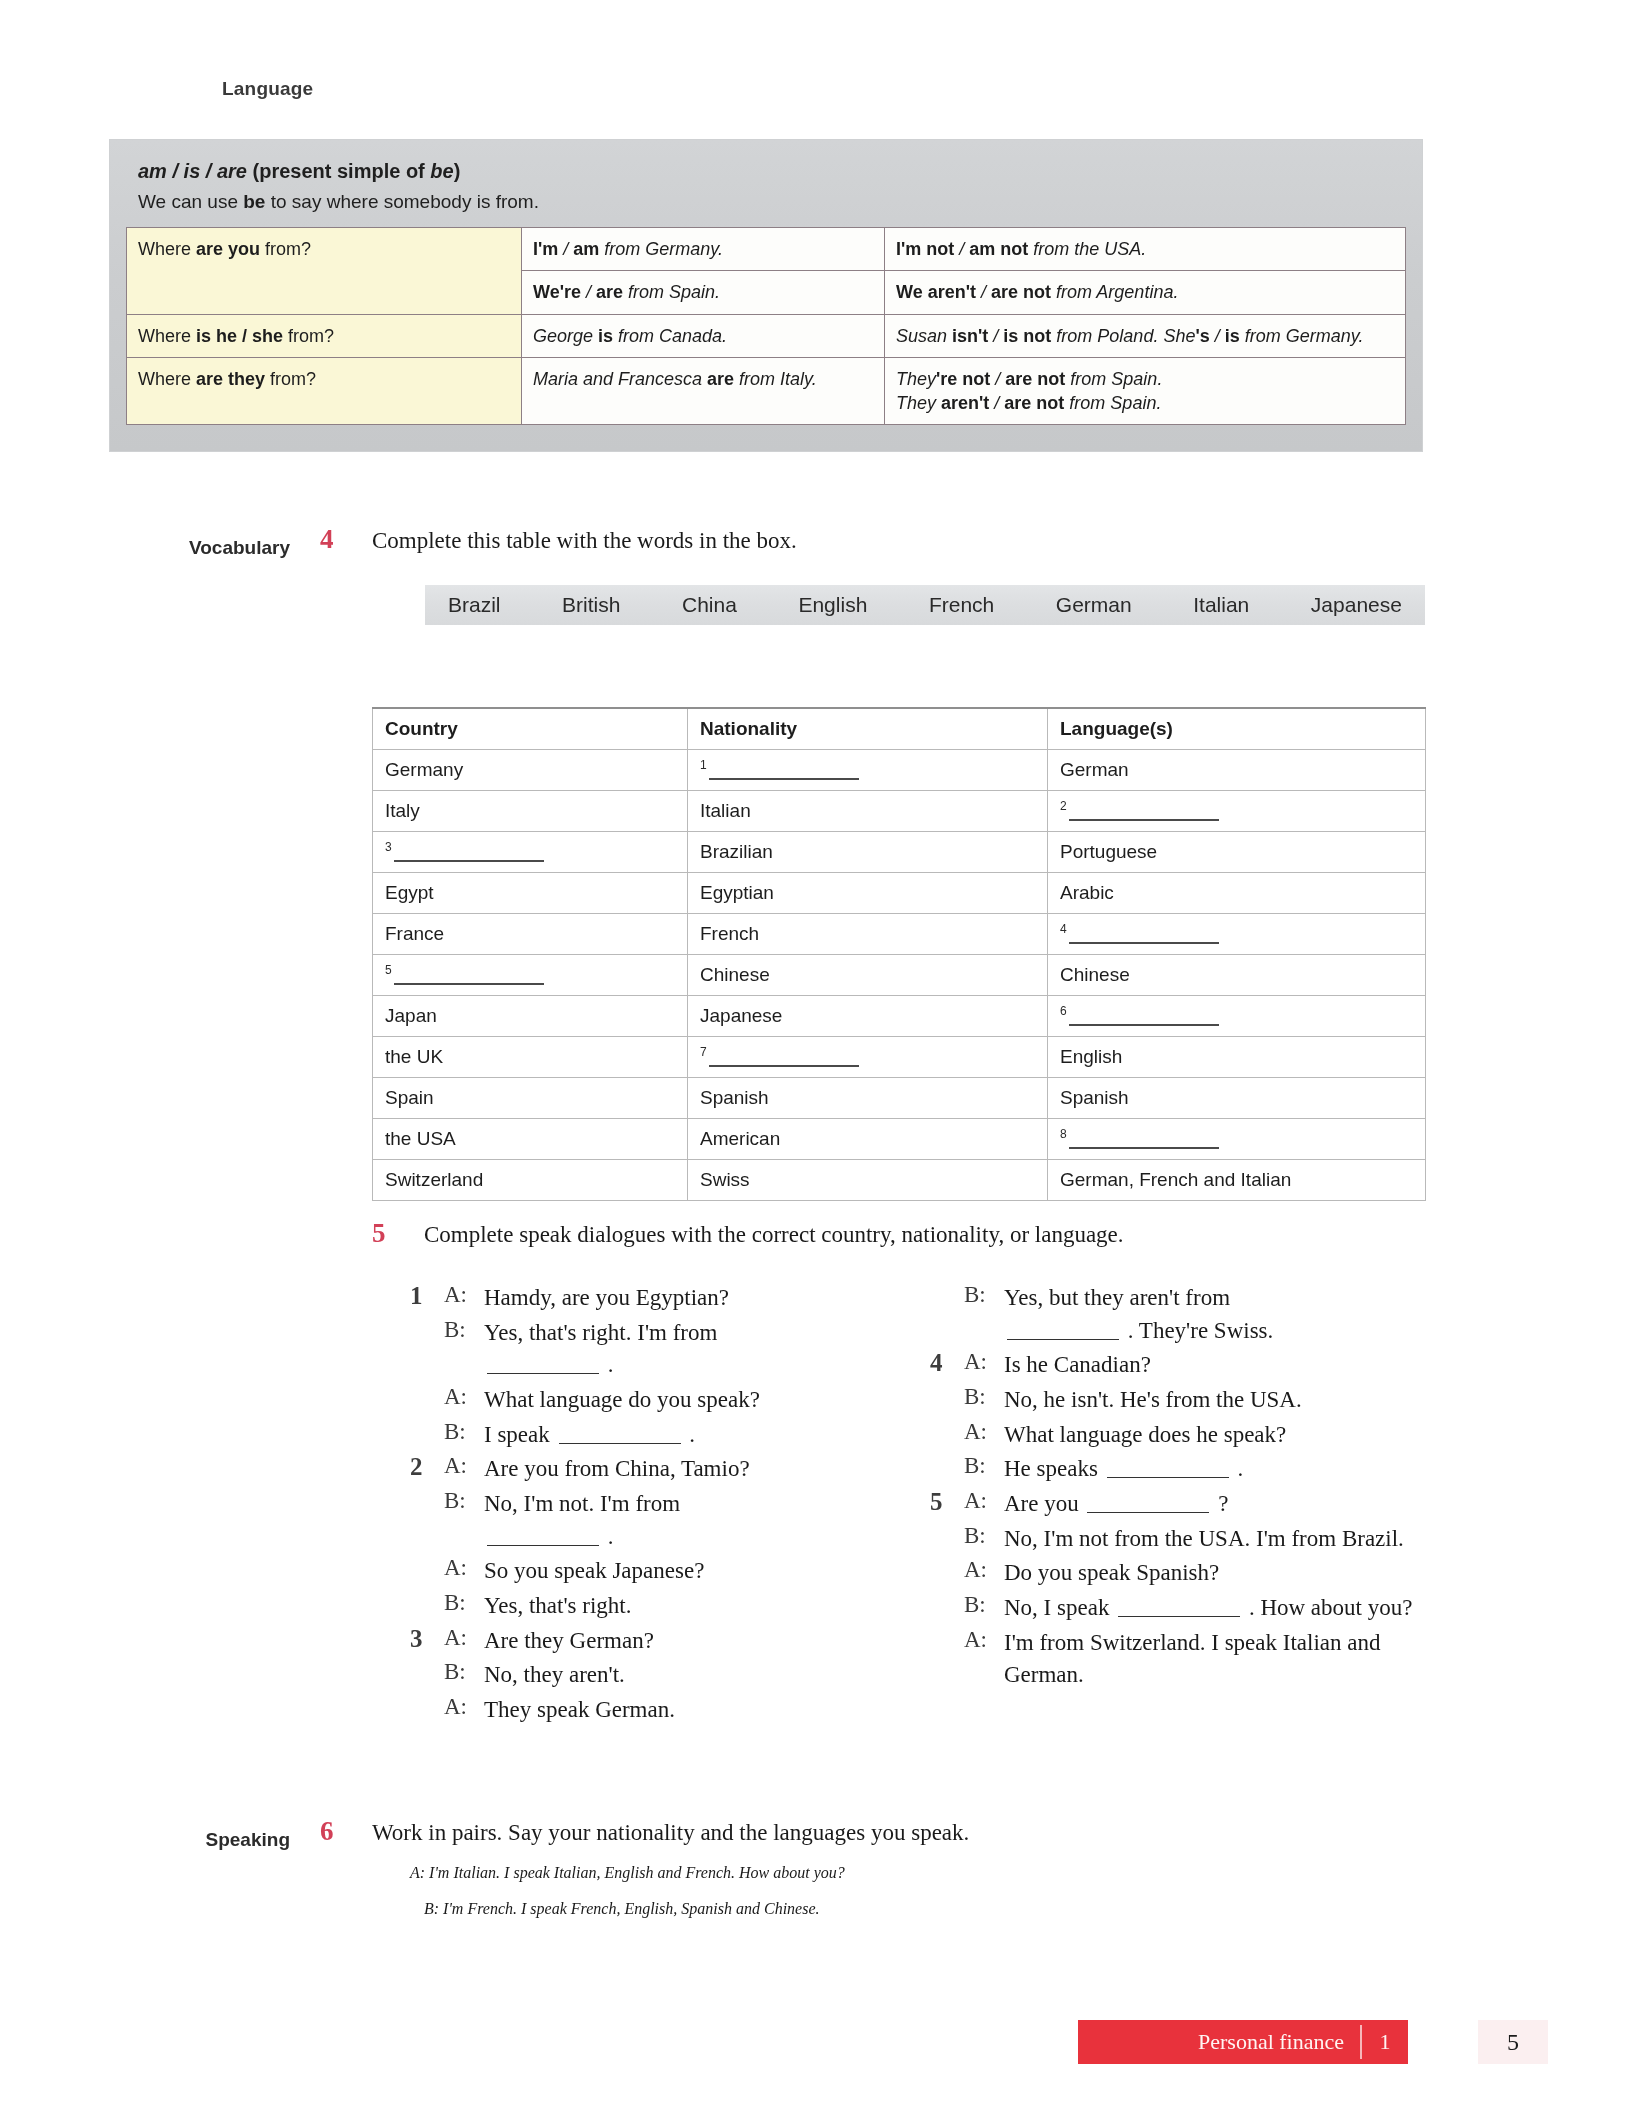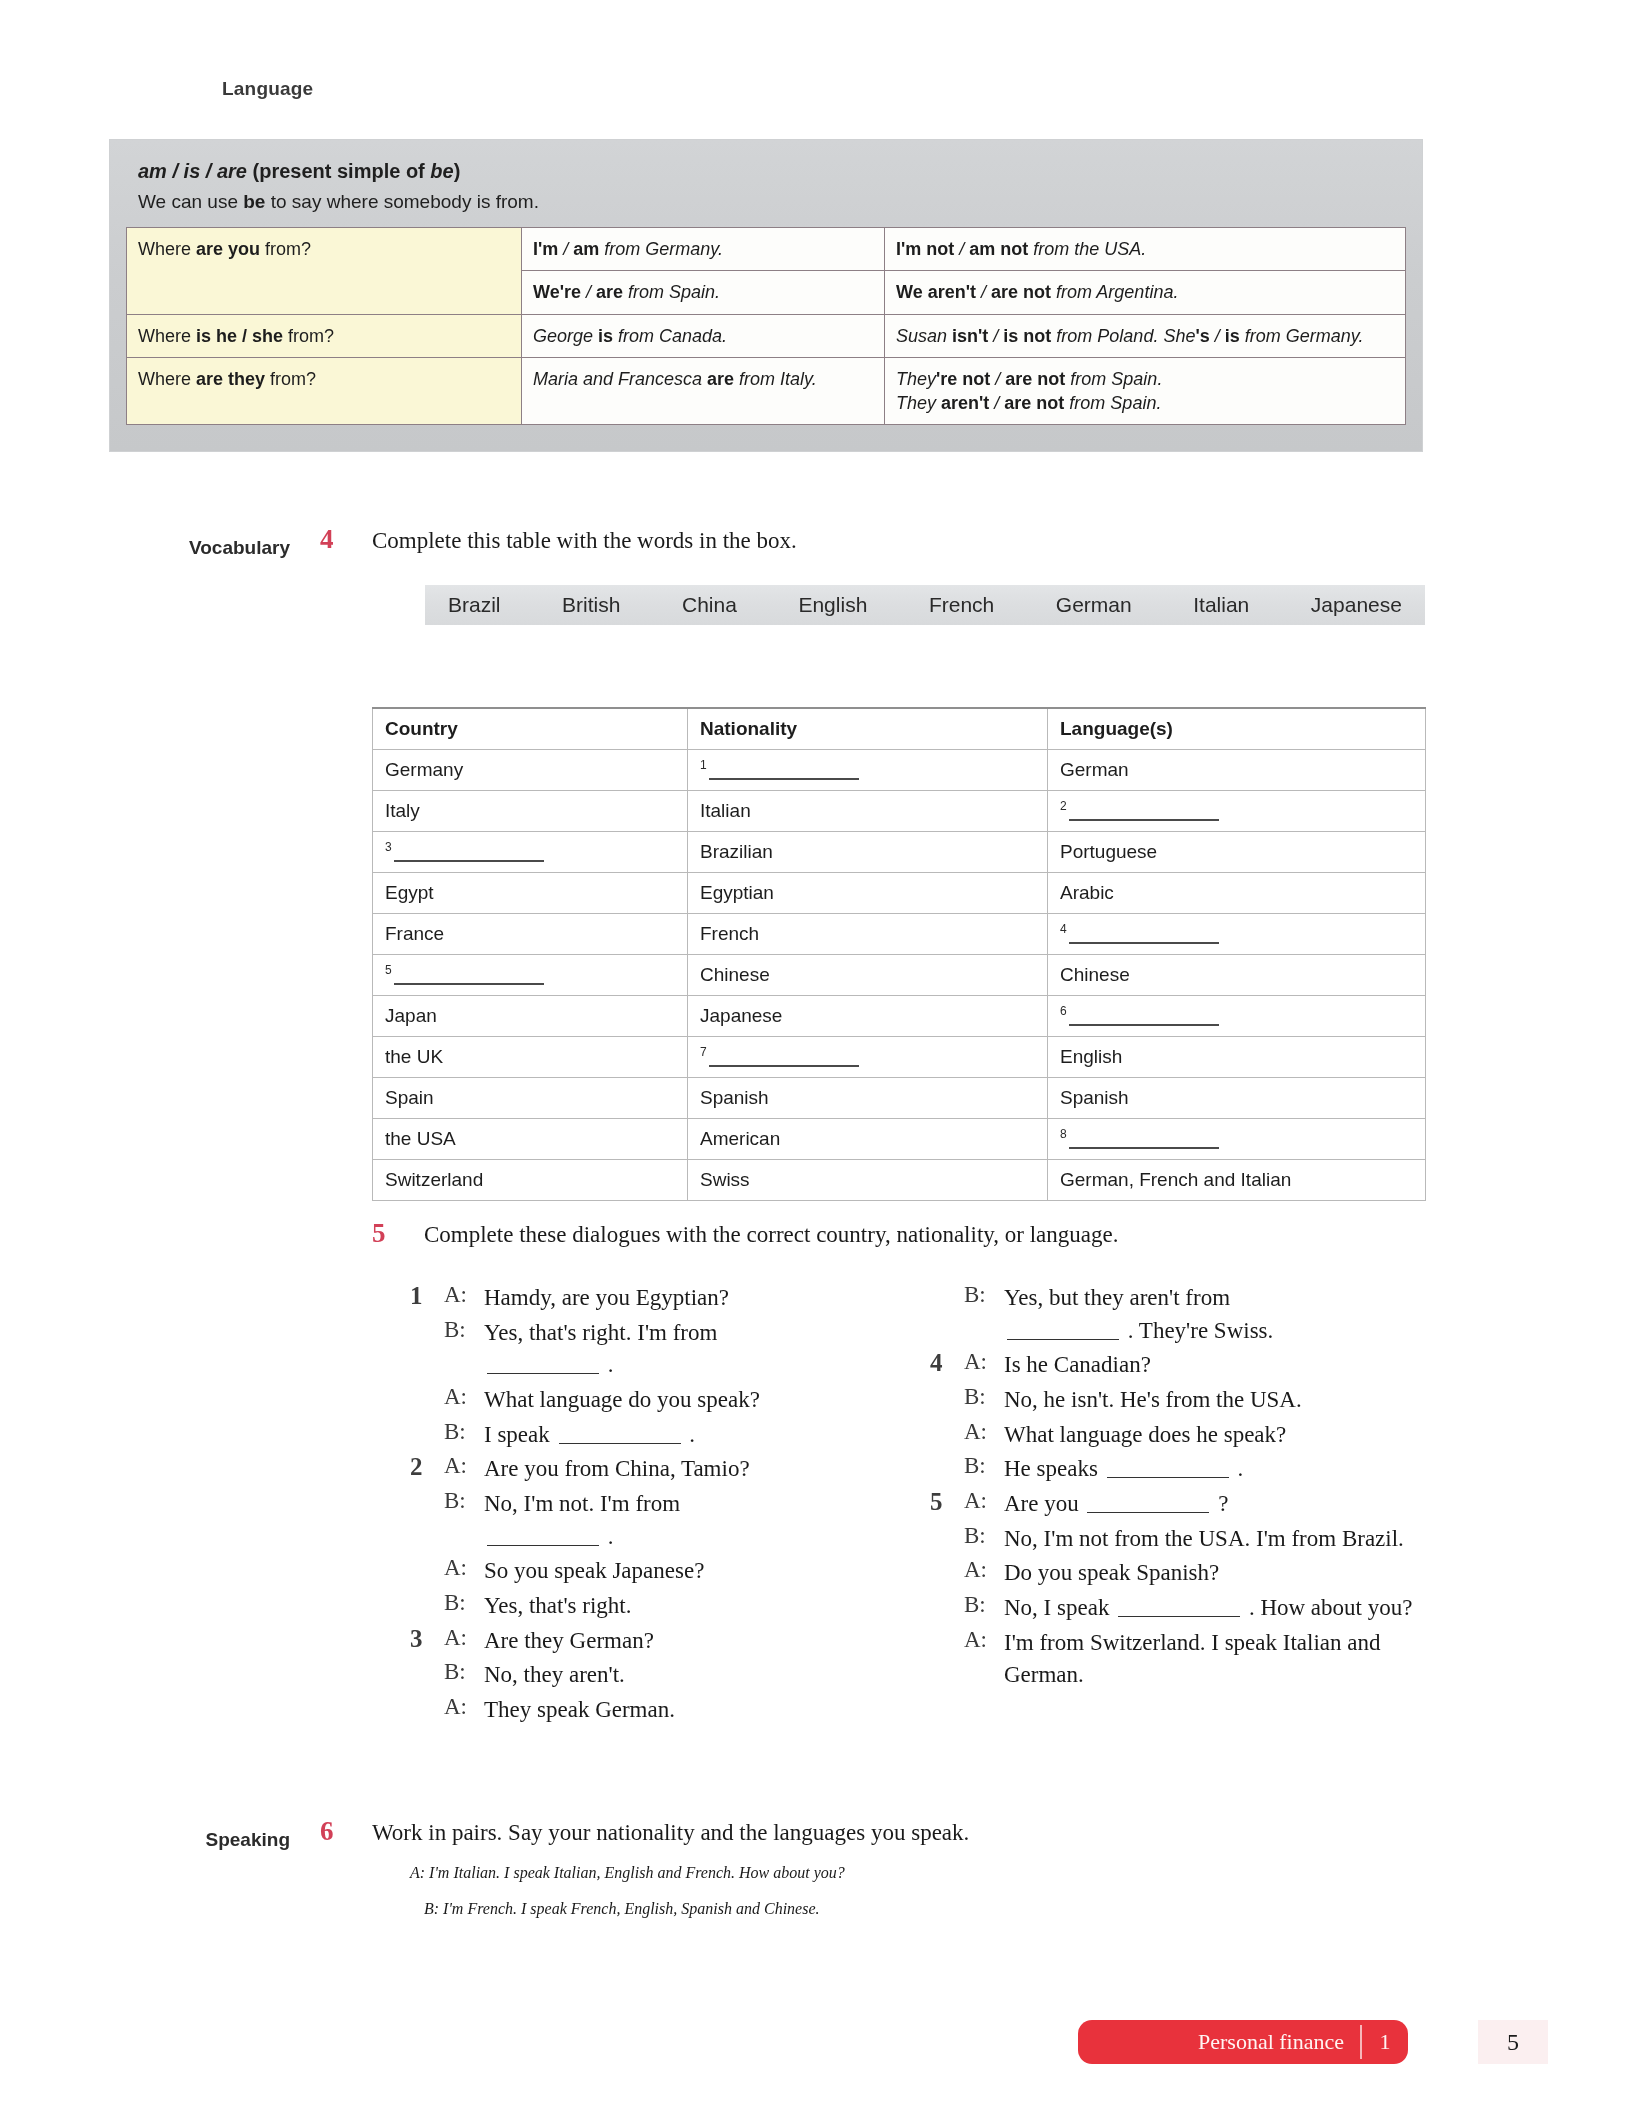--- a/index.html
+++ b/index.html
@@ -209,21 +209,20 @@
 
   
   #footer-badge {
     position: absolute;
     left: 1078px;
     top: 2020px;
     height: 44px;
     display: flex;
     align-items: stretch;
     background: #e8323c;
-    border-radius: 14px;
   }
   #footer-badge .fb-title {
     display: flex;
     align-items: center;
     padding: 0 16px 0 120px;
     color: #fff4f3;
     font-family: "Liberation Serif", serif;
     font-size: 22px;
   }
   #footer-badge .fb-sep {
@@ -397,21 +396,21 @@
       </tr>
       <tr>
         <td>Switzerland</td>
         <td>Swiss</td>
         <td>German, French and Italian</td>
       </tr>
     </tbody>
 </table>
 
 <div class="ex-num" style="left:372px; top:1218px;">5</div>
-<div class="ex-instruction" style="left:424px; top:1222px;">Complete these dialogues with the correct country, nationality, or language.</div>
+<div class="ex-instruction" style="left:424px; top:1222px;">Complete speak dialogues with the correct country, nationality, or language.</div>
 
 <div class="dlg-col" id="dlg-left" style="left:410px; top:1282px; width:500px;">
     <div class="dlg-row">
       <div class="dlg-idx">1</div>
       <div class="dlg-spk">A:</div>
       <div class="dlg-txt">Hamdy, are you Egyptian?</div>
     </div>
     <div class="dlg-row">
       <div class="dlg-idx"></div>
       <div class="dlg-spk">B:</div>

